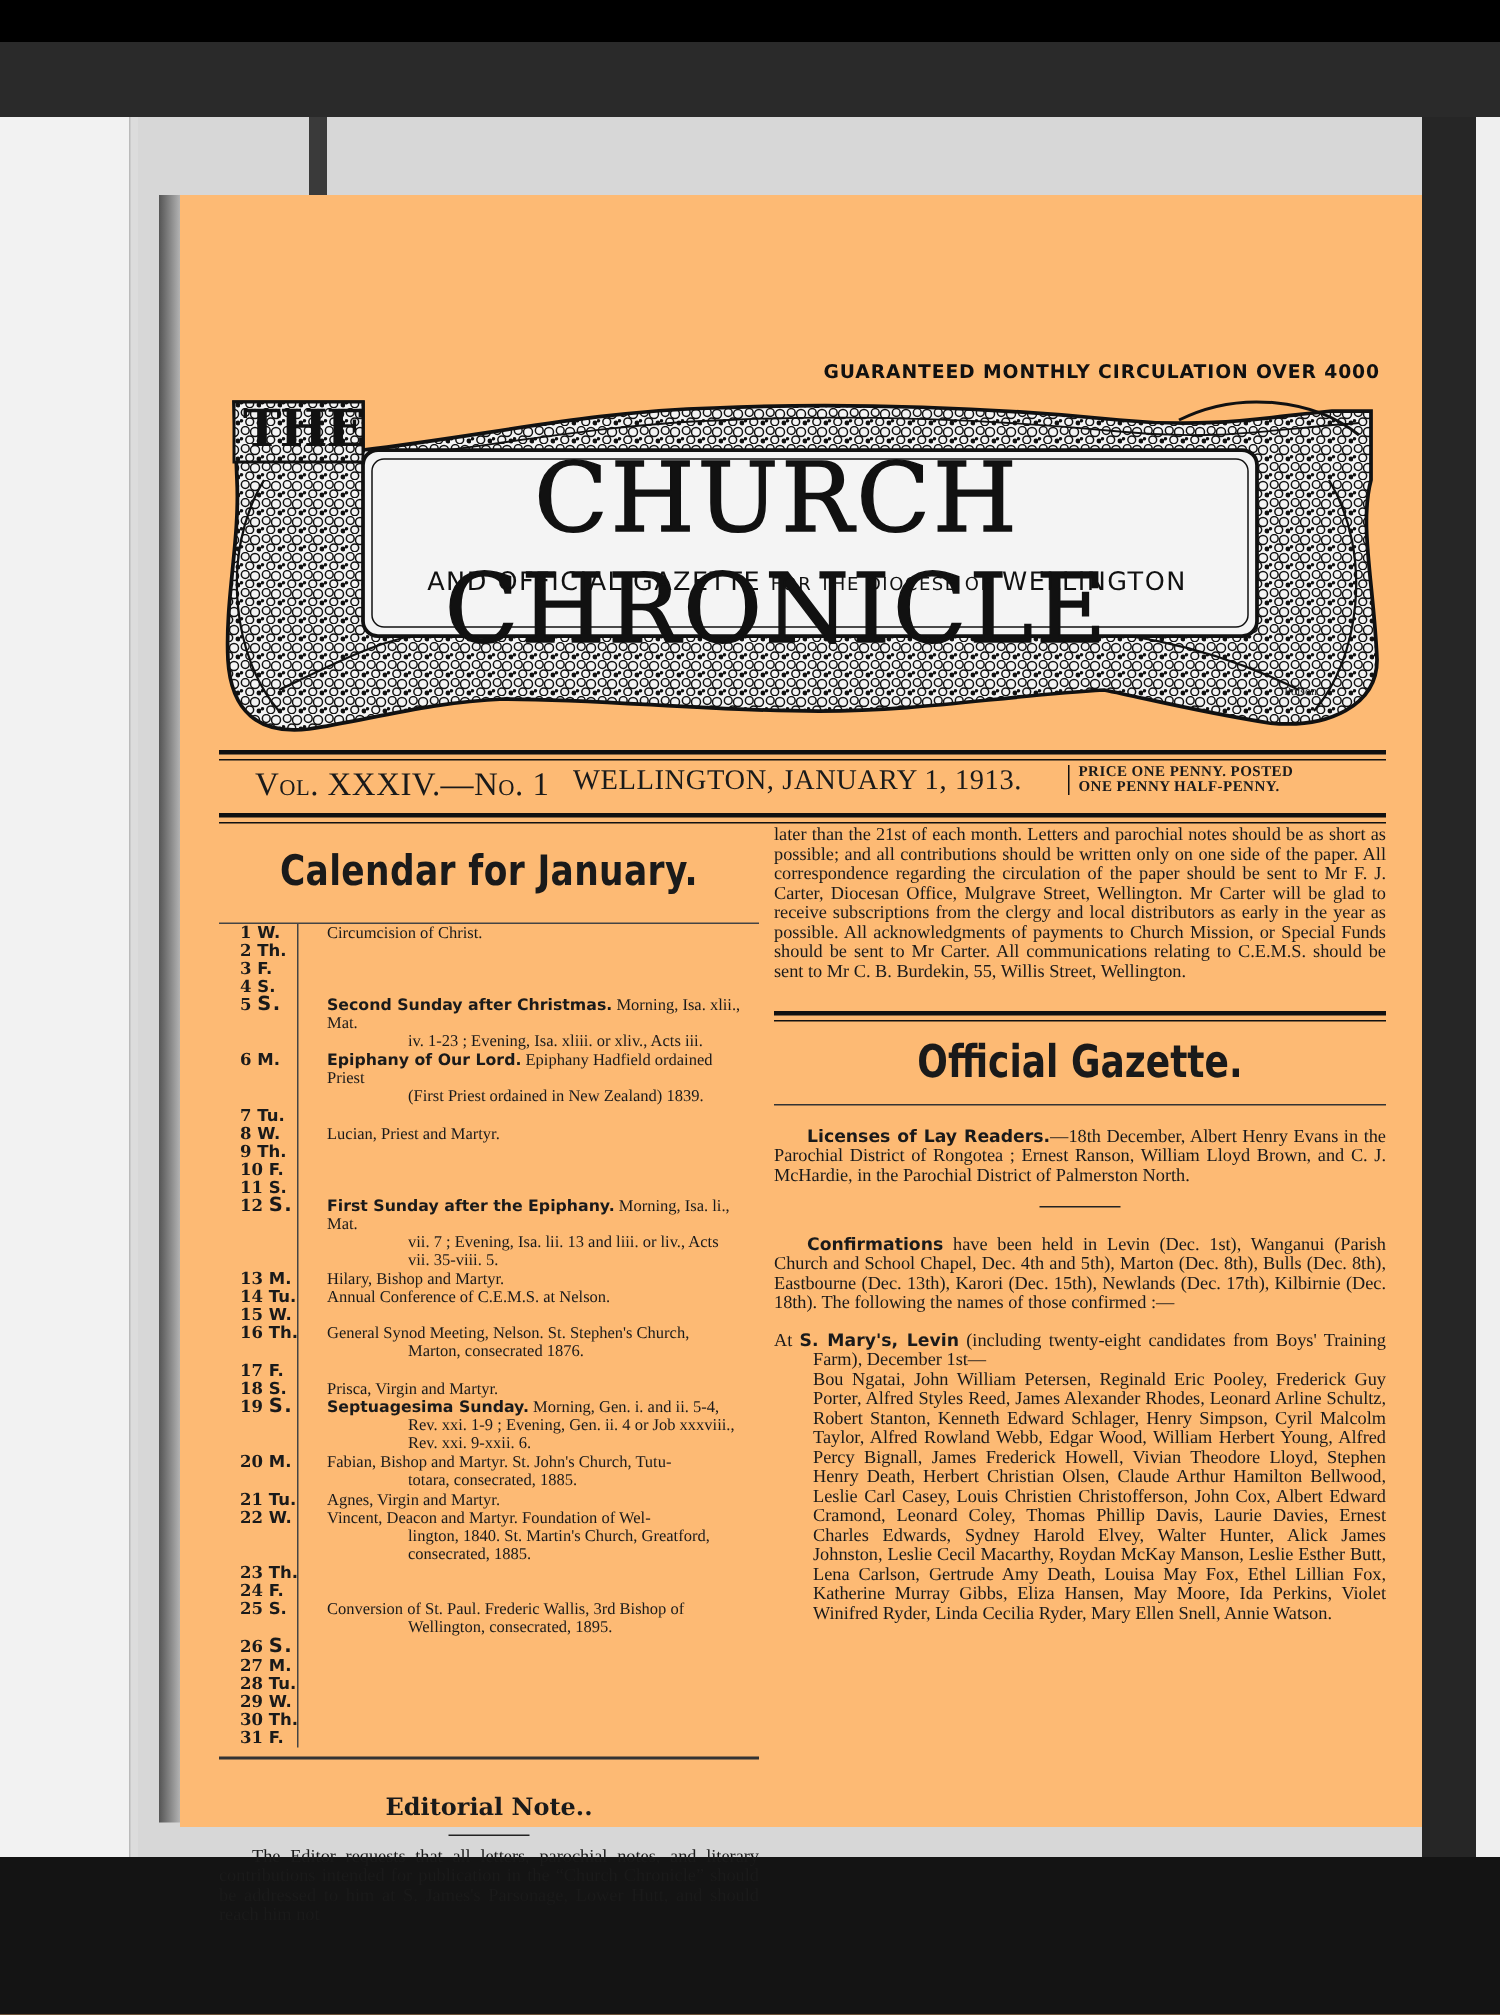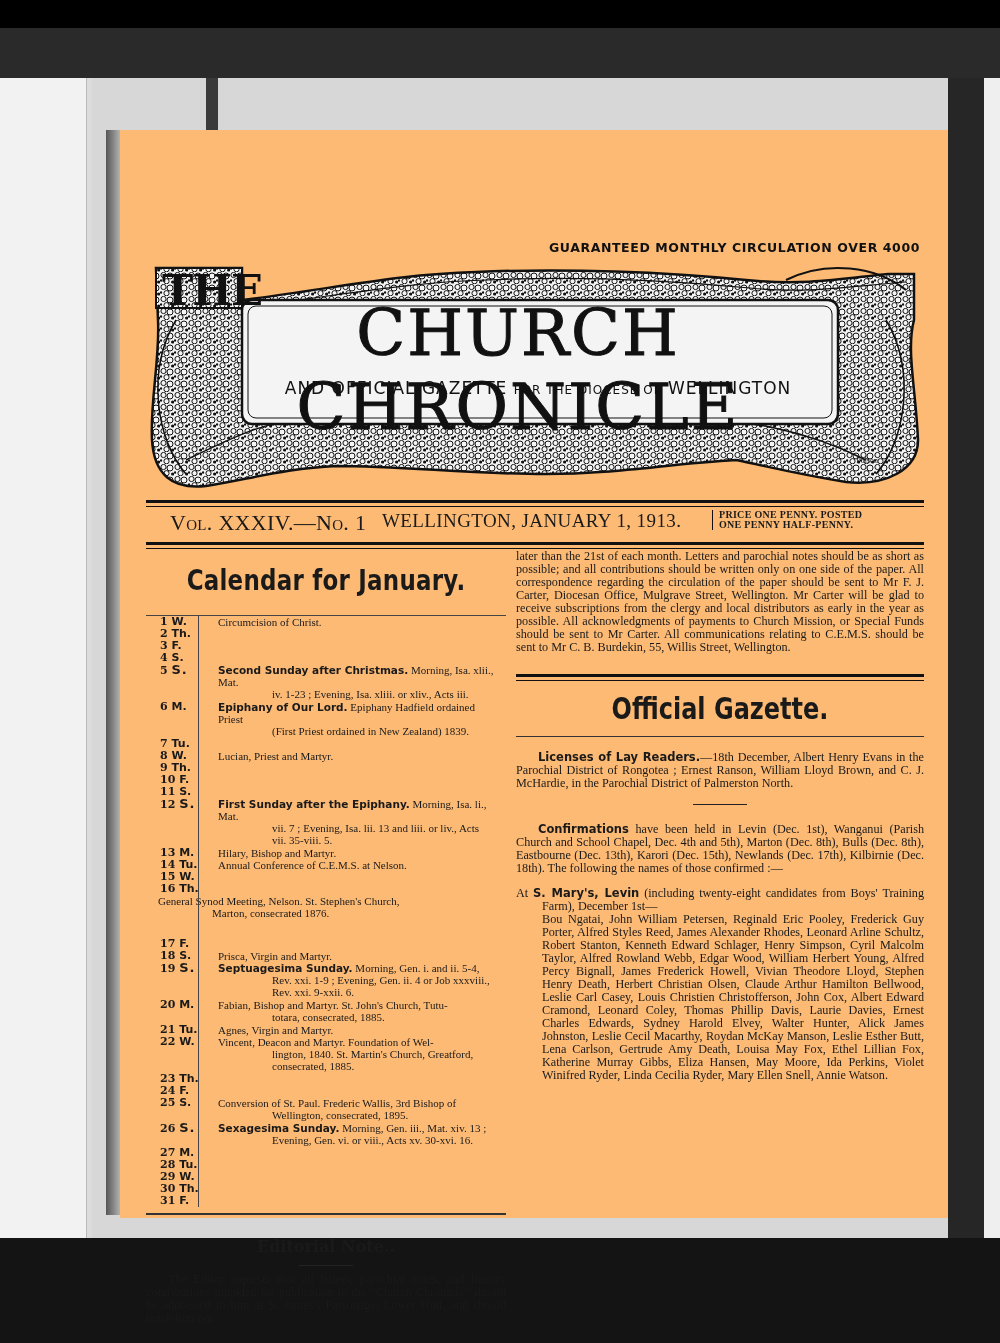--- a/index.html
+++ b/index.html
@@ -25,21 +25,21 @@
     position:absolute; left:120px; top:130px; width:828px; height:1088px;
     background:#fdba74;
   }
   .circulation {
     position:absolute; right:28px; top:110px;
     font-family:"DejaVu Sans", sans-serif; font-weight:bold; font-size:12.5px; letter-spacing:0.6px; color:#111;
   }
   
   .masthead { position:absolute; left:26px; top:130px; width:778px; height:232px; }
   .masthead svg { position:absolute; left:0; top:0; }
-  .mh-the { position:absolute; left:16px; top:6px; font-family:"DejaVu Serif", serif; font-size:42px; font-weight:bold; color:#111; letter-spacing:-1px; }
+  .mh-the { position:absolute; left:16px; top:6px; font-family:"DejaVu Serif", serif; font-size:34px; font-weight:bold; color:#111; letter-spacing:-1px; }
   .mh-title {
     position:absolute; left:92px; top:36px; width:560px; text-align:center;
     font-family:"DejaVu Serif", serif; font-size:64px; color:#111; letter-spacing:2px;
     -webkit-text-stroke:1px #111;
   }
   .mh-sub {
     position:absolute; left:112px; top:118px; width:560px; text-align:center;
     font-family:"DejaVu Sans", sans-serif; font-size:17px; letter-spacing:1px; color:#111;
   }
   .mh-sub .small { font-size:12px; }
@@ -213,21 +213,21 @@
           <div class="cal-text"><span>Hilary, Bishop and Martyr.</span></div>
         </div>
         <div class="cal-row">
           <div class="cal-day"><span>14</span> <span class="wd">Tu.</span></div>
           <div class="cal-text"><span>Annual Conference of C.E.M.S. at Nelson.</span></div>
         </div>
         <div class="cal-row">
           <div class="cal-day"><span>15</span> <span class="wd">W.</span></div>
           <div class="cal-text"><span></span></div>
         </div>
-        <div class="cal-row" style="margin-bottom: 19px; flex-direction: column;">
+        <div class="cal-row" style="margin-bottom: 1px;">
           <div class="cal-day"><span>16</span> <span class="wd">Th.</span></div>
           <div class="cal-text"><span>General Synod Meeting, Nelson. St. Stephen's Church,</span><span class="cont">Marton, consecrated 1876.</span></div>
         </div>
         <div class="cal-row">
           <div class="cal-day"><span>17</span> <span class="wd">F.</span></div>
           <div class="cal-text"><span></span></div>
         </div>
         <div class="cal-row">
           <div class="cal-day"><span>18</span> <span class="wd">S.</span></div>
           <div class="cal-text"><span>Prisca, Virgin and Martyr.</span></div>
@@ -255,21 +255,20 @@
         <div class="cal-row">
           <div class="cal-day"><span>24</span> <span class="wd">F.</span></div>
           <div class="cal-text"><span></span></div>
         </div>
         <div class="cal-row" style="margin-bottom: 1px;">
           <div class="cal-day"><span>25</span> <span class="wd">S.</span></div>
           <div class="cal-text"><span>Conversion of St. Paul. Frederic Wallis, 3rd Bishop of</span><span class="cont">Wellington, consecrated, 1895.</span></div>
         </div>
         <div class="cal-row" style="margin-bottom: 1px;">
           <div class="cal-day"><span>26</span> <span class="wd sun">S.</span></div>
-          <div class="cal-text"><span class="bold">Sexagesima Sunday.</span> <span>Morning, Gen. iii., Mat. xiv. 13 ;</span><span class="cont">Evening, Gen. vi. or viii., Acts xv. 30-xvi. 16.</span></div>
         </div>
         <div class="cal-row">
           <div class="cal-day"><span>27</span> <span class="wd">M.</span></div>
           <div class="cal-text"><span></span></div>
         </div>
         <div class="cal-row">
           <div class="cal-day"><span>28</span> <span class="wd">Tu.</span></div>
           <div class="cal-text"><span></span></div>
         </div>
         <div class="cal-row">

